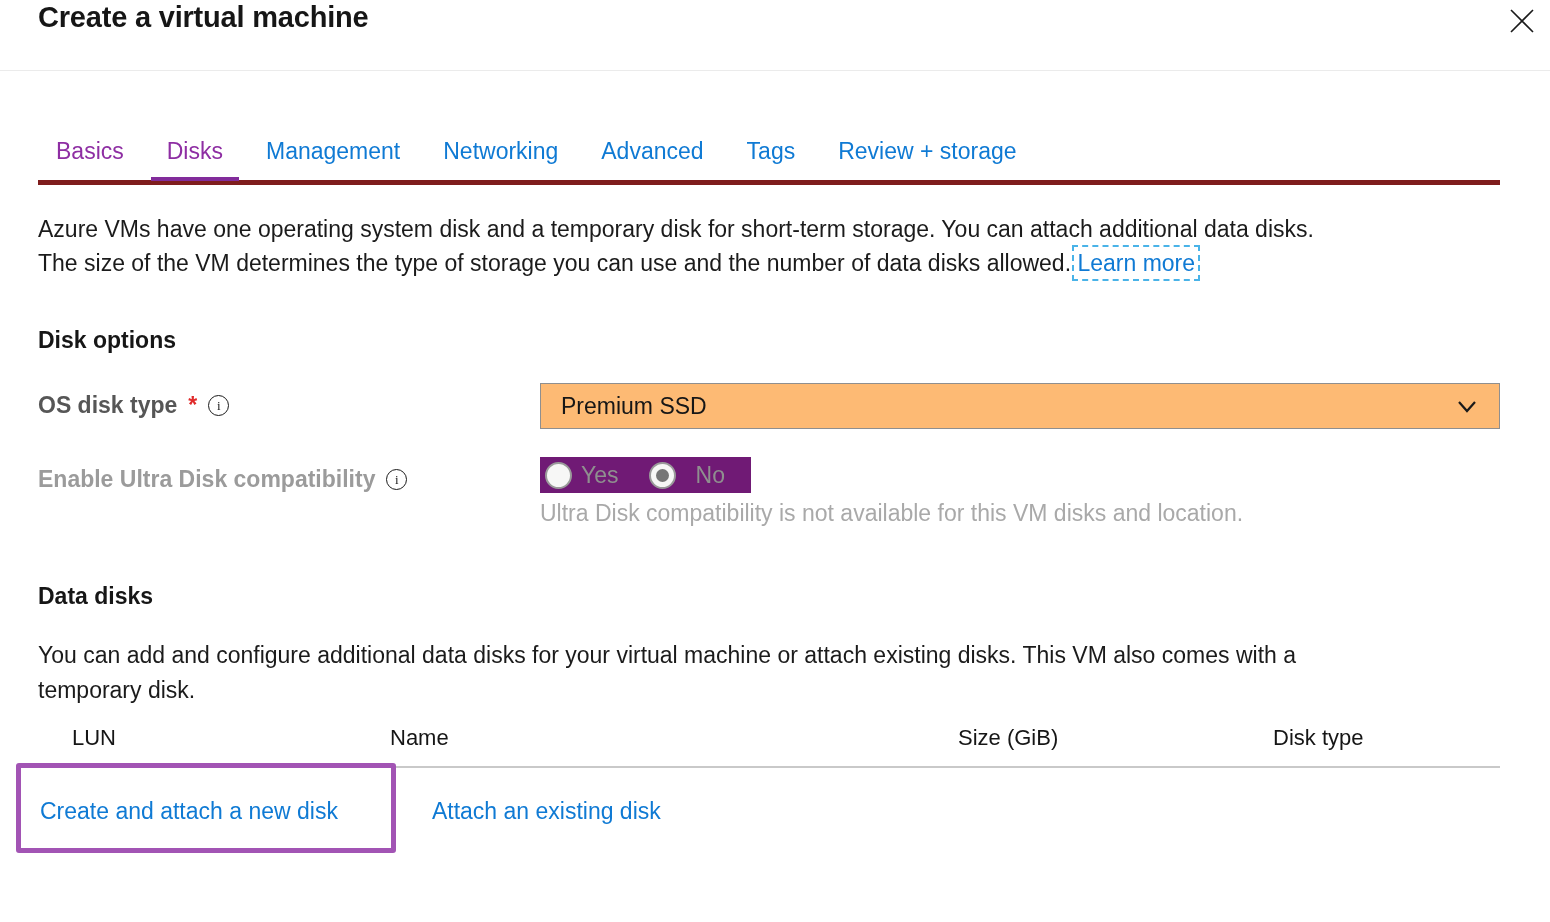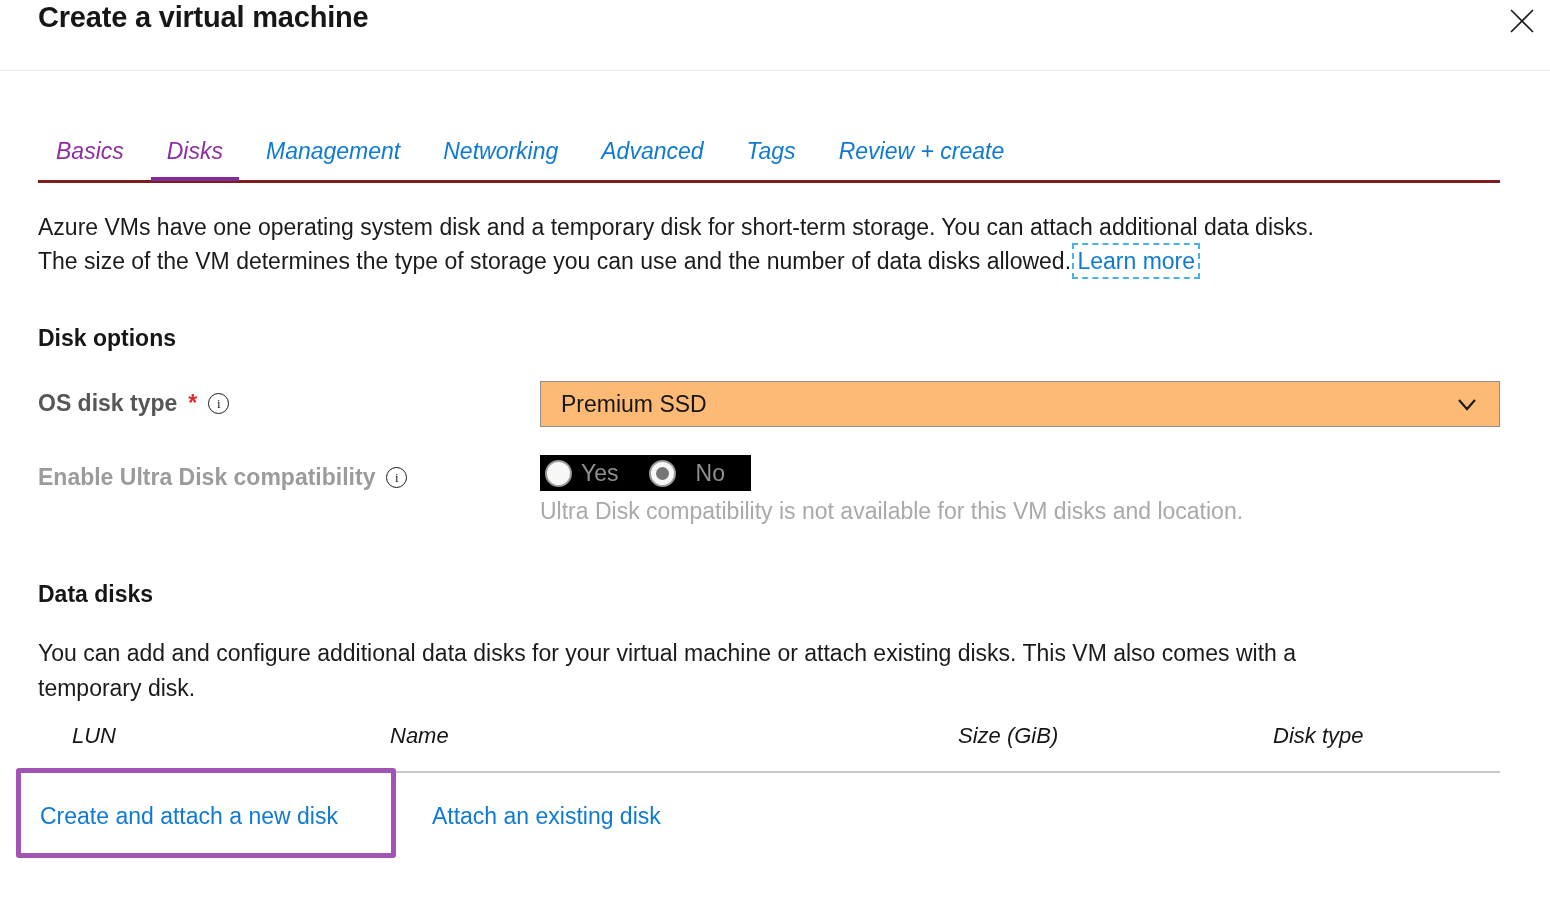--- a/index.html
+++ b/index.html
@@ -8,21 +8,21 @@
     position:relative; width:1550px; height:922px; background:#ffffff;
     font-family:"Liberation Sans", sans-serif; color:#1b1b1b; overflow:hidden;
   }
   
   .header { position:relative; height:71px; border-bottom:1px solid #ebebeb; }
   .title { position:absolute; left:38px; top:1px; font-size:29px; font-weight:bold; color:#161616; letter-spacing:-0.2px; }
   .close-btn { position:absolute; right:12px; top:6px; width:32px; height:32px; display:flex; align-items:center; justify-content:center; cursor:pointer; background:none; border:none; }
   
   .content { padding:0 50px 0 38px; }
   
-  .tabs { display:flex; margin-top:54px; border-bottom:3px solid #7f1d1d;font-style:italic; }
+  .tabs { display:flex; margin-top:54px; border-bottom:5px solid #7f1d1d; }
   .tab { position:relative; font-size:23px; padding:13px 18px 15px 18px; margin-right:7px; color:#0f7ad4; cursor:pointer; white-space:nowrap; }
   .tab.visited { color:#8e2ea3; }
   .tab.active { color:#8e2ea3; }
   .tab.active::after { content:""; position:absolute; left:2px; right:2px; bottom:-1px; height:4px; background:#822c9b; }
   
   .intro { margin-top:27px; font-size:23px; line-height:34px; color:#1b1b1b; }
   .learn-more { color:#0f7ad4; text-decoration:none; outline:2px dashed #49b3e8; outline-offset:3px; cursor:pointer; }
   
   .section-heading { font-size:23px; font-weight:bold; color:#161616; }
   .h-disk-options { margin-top:47px; }
@@ -35,30 +35,30 @@
   .form-label .label-text { color:#565656; }
   .form-label.disabled .label-text { color:#9b9b9b; }
   .required { color:#e02b2b; font-weight:bold; }
   .info-icon { width:21px; height:21px; border:1.6px solid #1a1a1a; border-radius:50%; display:inline-flex; align-items:center; justify-content:center; font-size:13px; font-weight:normal; color:#1a1a1a; font-family:"Liberation Serif", serif; flex:0 0 auto; }
   .form-field { flex:1 1 auto; }
   
   .select-box { position:relative; height:46px; border:1px solid #8f8f8f; background:#fdba74; display:flex; align-items:center; padding:0 20px; cursor:pointer; }
   .select-value { font-size:23px; color:#161616; }
   .select-chevron { position:absolute; right:22px; top:16px; }
   
-  .radio-bar { display:inline-flex; align-items:center; background:#000000; padding:4px 26px 4px 5px; height:36px; }
+  .radio-bar { display:inline-flex; align-items:center; background:#701a75; padding:4px 26px 4px 5px; height:36px; }
   .radio-option { display:inline-flex; align-items:center; gap:9px; cursor:pointer; }
   .radio-option + .radio-option { margin-left:30px;gap:20px; }
   .radio-circle { width:27px; height:27px; border:2px solid #9a9a9a; border-radius:50%; background:#f7f7f6; display:inline-flex; align-items:center; justify-content:center; flex:0 0 auto; }
   .radio-circle.checked::after { content:""; width:13px; height:13px; border-radius:50%; background:#767676; }
   .radio-label { font-size:23px; color:#8f8f8f; }
   .helper-text { margin-top:7px; font-size:23px; color:#a9a9a9; }
   
   .desc { margin-top:28px; font-size:23px; line-height:35px; color:#1b1b1b; }
-  .table-head { display:grid; grid-template-columns:352px 530px 315px 1fr; margin-top:17px; padding-bottom:22px; border-bottom:2px solid #c9c9c9; font-size:22px; color:#161616;font-style:italic; }
+  .table-head { display:grid; grid-template-columns:352px 530px 315px 1fr; margin-top:17px; padding-bottom:15px; border-bottom:2px solid #c9c9c9; font-size:22px; color:#161616; }
   .th-lun { padding-left:34px; }
   .th-size { padding-left:38px; }
   .th-disktype { padding-left:38px; }
   
   .actions { position:relative; display:flex; padding:30px 0 0 2px; height:90px; align-items:flex-start;gap:36px; }
   .action-link { font-size:23px; color:#0f7ad4; text-decoration:none; cursor:pointer; white-space:nowrap; }
   .link-attach { margin-left:58px; }
   .annotation-box { position:absolute; left:-22px; top:-5px; width:380px; height:90px; border:5px solid #a254b4; border-radius:3px; pointer-events:none; }
 </style>
 </head>
@@ -79,21 +79,21 @@
 
   <div class="content">
 
     <div class="tabs">
       <div class="tab visited">Basics</div>
       <div class="tab active">Disks</div>
       <div class="tab">Management</div>
       <div class="tab">Networking</div>
       <div class="tab">Advanced</div>
       <div class="tab">Tags</div>
-      <div class="tab">Review + create</div>
+      <div class="tab">Review + storage</div>
     </div>
 
     <div class="intro">
       <span>Azure VMs have one operating system disk and a temporary disk for short-term storage. You can attach additional data disks.</span><br>
       <span>The size of the VM determines the type of storage you can use and the number of data disks allowed.</span>
       <a class="learn-more">Learn more</a>
     </div>
 
     <div class="section-heading h-disk-options">Disk options</div>
 

